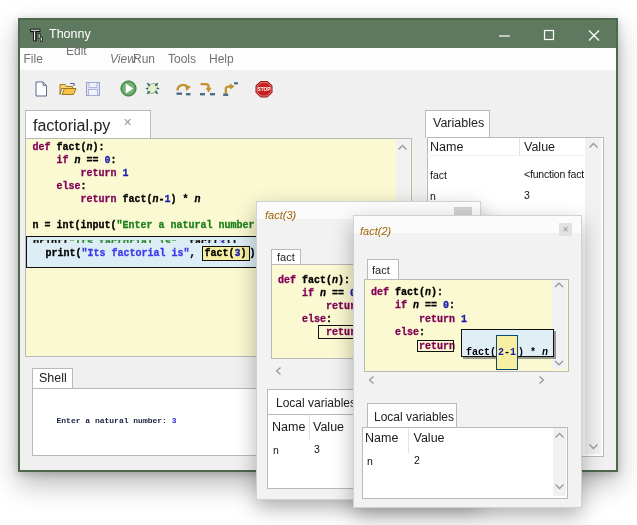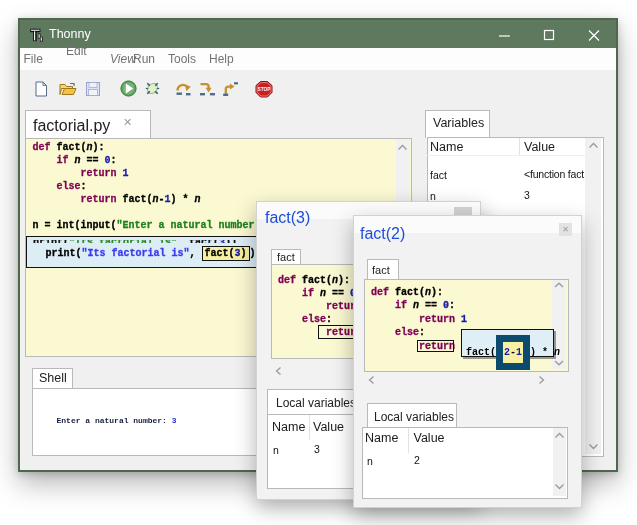--- a/index.html
+++ b/index.html
@@ -19,21 +19,21 @@
   .kw{color:#7f0055;}
   .it{font-style:italic;}
   .num{color:#1b1bad;}
   .str{color:#1d801d;}
   .bstr{color:#3b3bee;}
   .hdr{font-size:12.5px;color:#1a1a1a;}
   .cell{font-size:10.5px;color:#111;}
   .sbar{background:#f1f1f1;}
   
   .dlg{background:#f2f2f2;border:1px solid #d2d2d2;box-shadow:0 8px 20px rgba(0,0,0,.3);}
-  .dtitle{color:#1d4ed8;font-size:16px;}
+  .dtitle{color:#a16207;font-size:11px;font-style:italic;}
   #f3{left:256px;top:201px;width:223px;height:297px;}
   #f2{left:353px;top:215px;width:227px;height:291px;}
   .chev{stroke:#9a9a9a;stroke-width:1.3;fill:none;}
 </style></head>
 <body>
 
 <div id="win" class="abs">
 
   <div id="titlebar" class="abs"></div>
   <svg class="abs" style="left:9px;top:6.5px" width="16" height="16" viewBox="0 0 16 16">
@@ -216,21 +216,21 @@
       <path class="chev" d="M1 1 L5 4.8 L9 1"></path>
     </svg>
   <div class="abs code" style="left:17px;top:69.6px;line-height:13.5px;"><span class="kw">def</span> fact(<span class="it">n</span>):
     <span class="kw">if</span> <span class="it">n</span> == <span class="num">0</span>:
         <span class="kw">return</span> <span class="num">1</span>
     <span class="kw">else</span>:
         <span class="kw">return</span></div>
   <div class="abs" style="left:63px;top:123.5px;width:35px;height:10px;border:1.5px solid #111;"></div>
 
   <div class="abs" style="left:106.5px;top:112.5px;width:91px;height:26.5px;background:#e0eef6;border:1.5px solid #111;box-shadow:2px 2px 0 rgba(90,90,90,.6);"></div>
-  <div class="abs code" style="left:112px;top:120.1px;-webkit-text-stroke:0;">fact(<span style="background:#f7f0a2;border:7px solid #0c4a6e;padding:4px 1px;margin:-1px 0;display:inline-block;"><span class="num">2</span>-<span class="num">1</span></span>) * <span class="it">n</span></div>
+  <div class="abs code" style="left:112px;top:120.1px;-webkit-text-stroke:0;">fact(<span style="background:#f7f0a2;border:1px solid #0c4a6e;padding:10px 1px;margin:-1px 0;display:inline-block;"><span class="num">2</span>-<span class="num">1</span></span>) * <span class="it">n</span></div>
 
   <svg class="abs" style="left:14px;top:158.5px" width="7" height="10">
       <path class="chev" d="M5.5 1.5 L1.5 5 L5.5 8.5"></path>
     </svg>
   <svg class="abs" style="left:184px;top:158.5px" width="7" height="10">
       <path class="chev" d="M1.5 1.5 L5.5 5 L1.5 8.5"></path>
     </svg>
 
   <div class="abs tab" style="left:13px;top:187px;width:88px;height:24px;"></div>
   <div class="abs" style="left:20px;top:193.5px;font-size:12px;color:#222;">Local variables</div>

